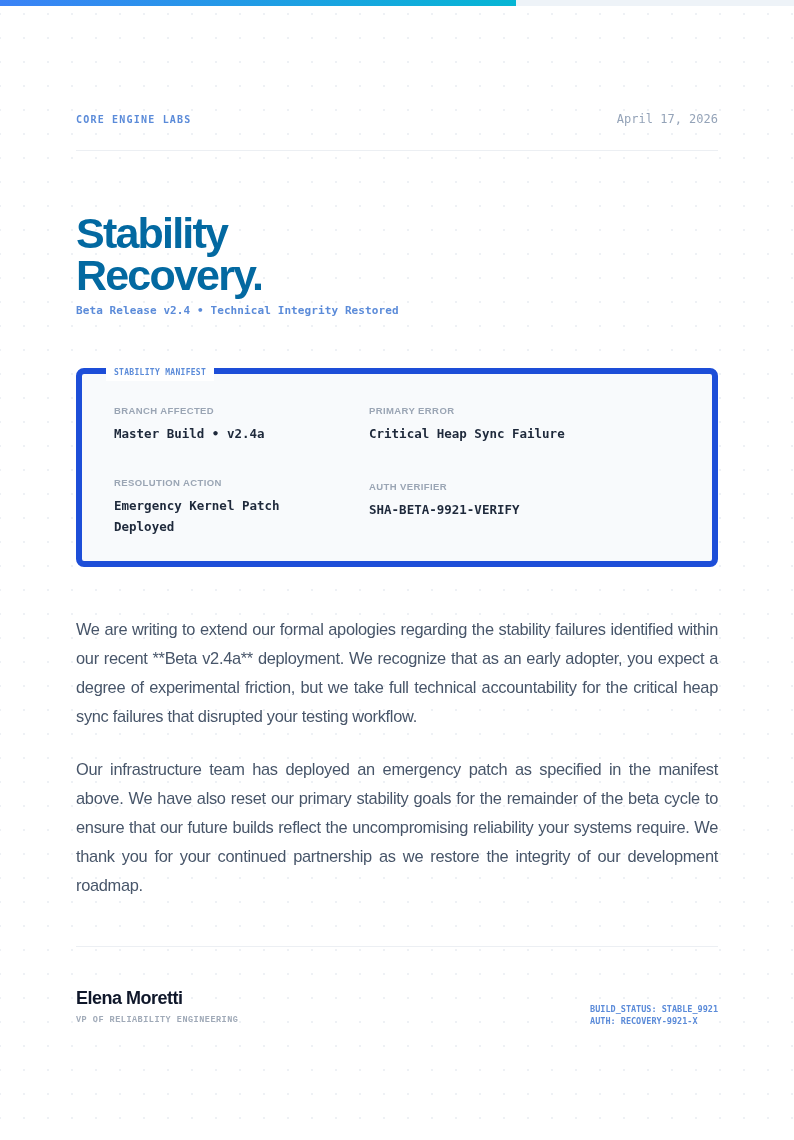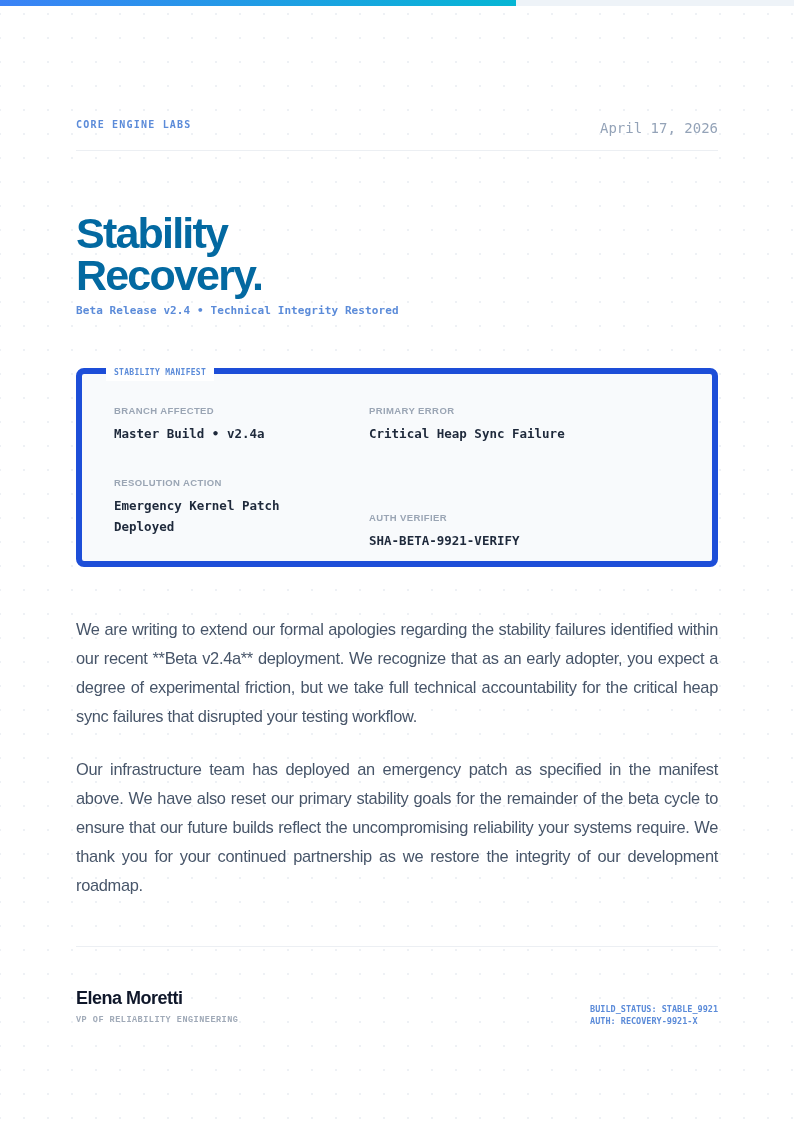--- a/index.html
+++ b/index.html
@@ -26,21 +26,21 @@
     position: absolute; top: 112px; left: 0; width: 642px;
     display: flex; justify-content: space-between; align-items: center;
   }
   .brand {
     font-family: "DejaVu Sans Mono", monospace;
     font-size: 10px; font-weight: bold; letter-spacing: 1.2px;
     color: #5b8bd9;
   }
   .date {
     font-family: "DejaVu Sans Mono", monospace;
-    font-size: 14px; color: #94a3b8; margin-top: 8px;
+    font-size: 12px; color: #94a3b8;
   }
   .header-divider {
     position: absolute; top: 150px; left: 0; width: 642px; height: 1px; background: #eceff3;
   }
 
   .title {
     position: absolute; top: 212px; left: 0;
     font-family: "Liberation Sans", sans-serif;
     font-weight: bold; font-size: 43px; line-height: 42px;
     letter-spacing: -1.8px; color: #0369a1;
@@ -132,21 +132,21 @@
       <div class="field-value">Master Build • v2.4a</div>
     </div>
     <div class="field" style="top:31px; left:287px; width:300px;">
       <div class="field-label">PRIMARY ERROR</div>
       <div class="field-value">Critical Heap Sync Failure</div>
     </div>
     <div class="field" style="top:103px; left:32px; width:200px;">
       <div class="field-label">RESOLUTION ACTION</div>
       <div class="field-value">Emergency Kernel Patch Deployed</div>
     </div>
-    <div class="field" style="top:107px; left:287px; width:300px;margin-top:31px;">
+    <div class="field" style="top:107px; left:287px; width:300px;">
       <div class="field-label">AUTH VERIFIER</div>
       <div class="field-value">SHA-BETA-9921-VERIFY</div>
     </div>
   </div>
 
   <p class="body-text p1">We are writing to extend our formal apologies regarding the stability failures identified within our recent **Beta v2.4a** deployment. We recognize that as an early adopter, you expect a degree of experimental friction, but we take full technical accountability for the critical heap sync failures that disrupted your testing workflow.</p>
   <p class="body-text p2">Our infrastructure team has deployed an emergency patch as specified in the manifest above. We have also reset our primary stability goals for the remainder of the beta cycle to ensure that our future builds reflect the uncompromising reliability your systems require. We thank you for your continued partnership as we restore the integrity of our development roadmap.</p>
 
   <div class="footer-divider"></div>
 

